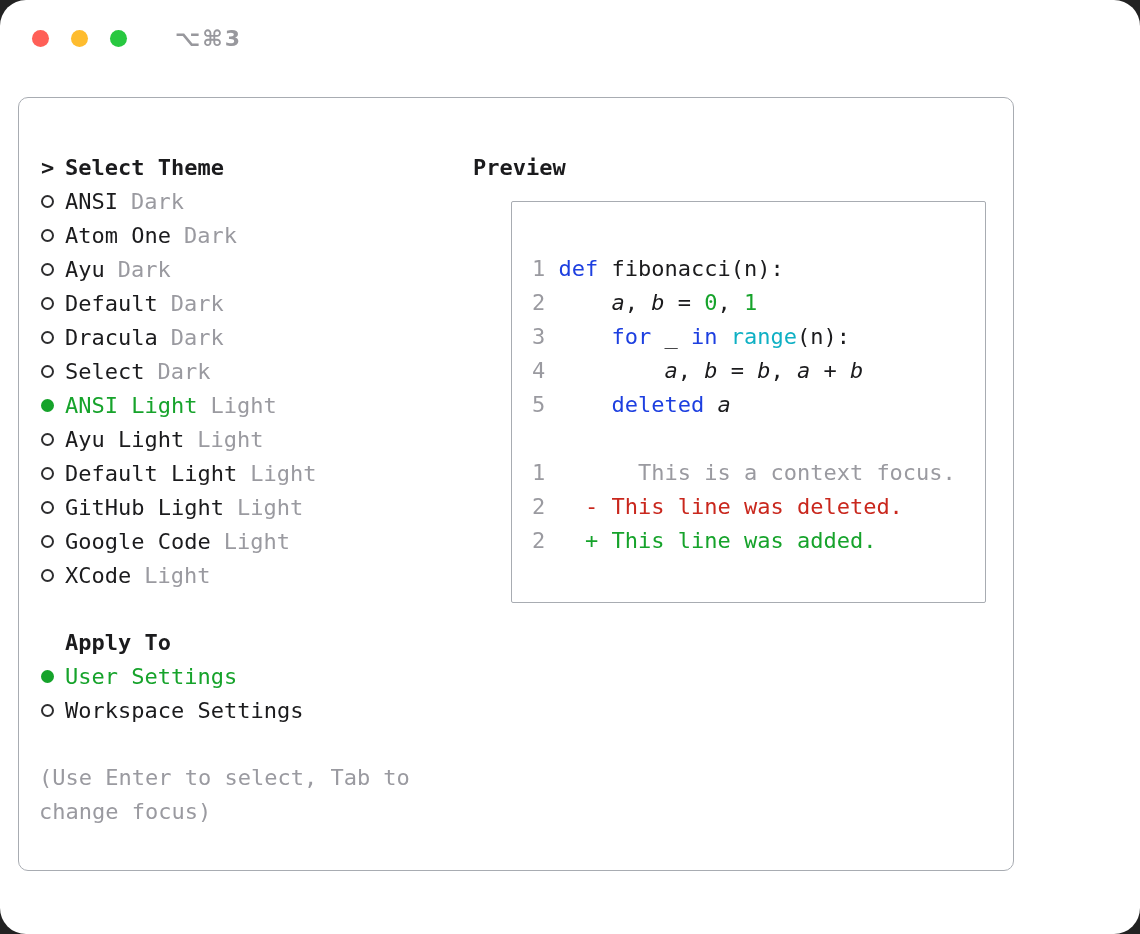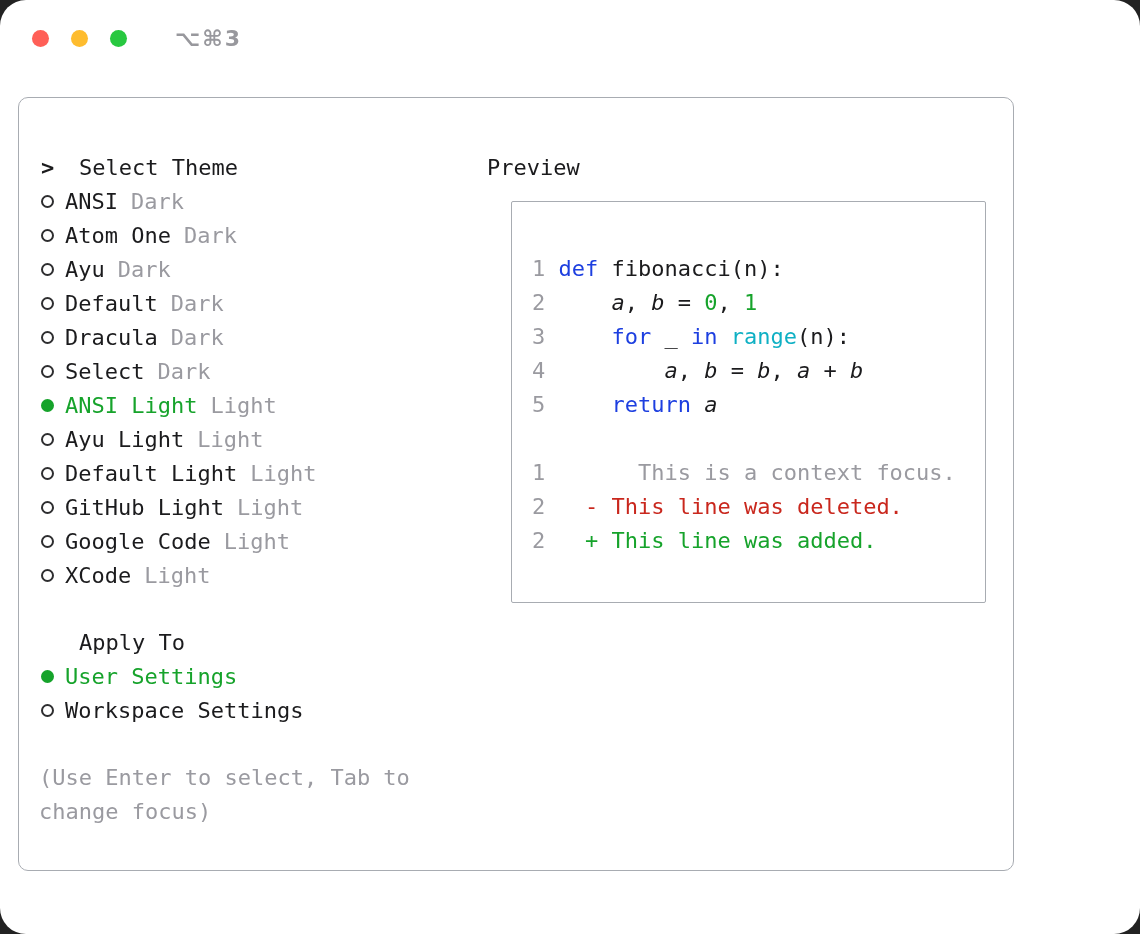--- a/index.html
+++ b/index.html
@@ -26,21 +26,21 @@
     font-size:22px;font-weight:600;color:#98989d;letter-spacing:2px;
   }
   
   .panel{
     position:absolute;left:18px;top:97px;width:996px;height:774px;
     border:1.5px solid var(--border);border-radius:10px;box-sizing:border-box;background:#fff;
   }
   .left{position:absolute;left:22px;top:52px;}
   .row{display:flex;align-items:center;height:34px;font-size:22px;white-space:pre;}
   .prompt{width:24px;flex:0 0 24px;font-weight:700;}
-  .title{font-weight:400;margin-left:14px;}
+  .title{font-weight:700;}
   .bullet{width:24px;flex:0 0 24px;display:flex;align-items:center;}
   .circle{width:13px;height:13px;border:2px solid #2e2e30;border-radius:50%;box-sizing:border-box;}
   .circle.filled{background:var(--green);border-color:var(--green);}
   .variant{color:var(--gray);margin-left:13px;}
   .theme-item{cursor:pointer;}
   .theme-item.selected .name{color:var(--green);text-align:center;}
   .apply-item{cursor:pointer;text-align:right;}
   .apply-item.selected .label{color:var(--green);}
   .spacer{height:33px;}
   .hint{margin-top:34px;margin-left:-2px;width:430px;font-size:22px;line-height:34px;color:var(--gray);}
@@ -116,21 +116,21 @@
     <div class="row preview-title">
       <span class="title">Preview</span>
     </div>
 
     <div class="preview-box">
       <div id="code-lines">
           <div class="pline"><span class="tok-ln">1 </span><span class="tok-kw">def</span><span class="tok-pl"> fibonacci(n):</span></div>
           <div class="pline"><span class="tok-ln">2 </span><span class="tok-pl">    </span><span class="tok-var">a</span><span class="tok-pl">, </span><span class="tok-var">b</span><span class="tok-pl"> = </span><span class="tok-num">0</span><span class="tok-pl">, </span><span class="tok-num">1</span></div>
           <div class="pline"><span class="tok-ln">3 </span><span class="tok-pl">    </span><span class="tok-kw">for</span><span class="tok-pl"> _ </span><span class="tok-kw">in</span><span class="tok-pl"> </span><span class="tok-fn">range</span><span class="tok-pl">(n):</span></div>
           <div class="pline"><span class="tok-ln">4 </span><span class="tok-pl">        </span><span class="tok-var">a</span><span class="tok-pl">, </span><span class="tok-var">b</span><span class="tok-pl"> = </span><span class="tok-var">b</span><span class="tok-pl">, </span><span class="tok-var">a</span><span class="tok-pl"> + </span><span class="tok-var">b</span></div>
-          <div class="pline"><span class="tok-ln">5 </span><span class="tok-pl">    </span><span class="tok-kw">return</span><span class="tok-pl"> </span><span class="tok-var">a</span></div>
+          <div class="pline"><span class="tok-ln">5 </span><span class="tok-pl">    </span><span class="tok-kw">deleted</span><span class="tok-pl"> </span><span class="tok-var">a</span></div>
         </div>
       <div class="blank-line"></div>
       <div id="diff-lines">
           <div class="pline"><span class="tok-ln">1</span><span class="tok-ctx">       This is a context focus.</span></div>
           <div class="pline"><span class="tok-ln">2</span><span class="tok-del">   - This line was deleted.</span></div>
           <div class="pline"><span class="tok-ln">2</span><span class="tok-add">   + This line was added.</span></div>
         </div>
     </div>
 
   </div>

